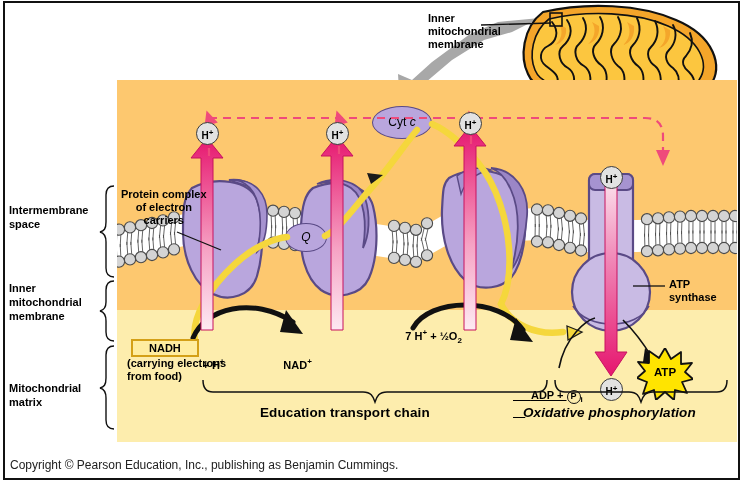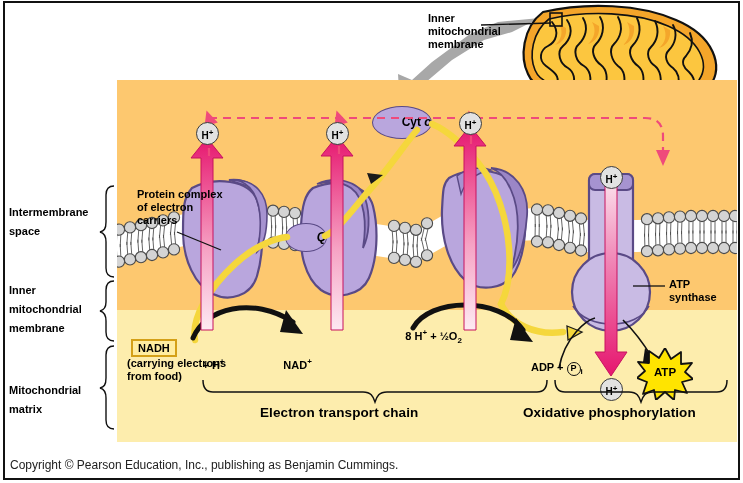--- a/index.html
+++ b/index.html
@@ -39,21 +39,21 @@
   }
   
   .lbl{
     position:absolute;
     font-size:11px;font-weight:bold;color:#000;
     line-height:13px;
     white-space:pre;
   }
   .side-label{
     position:absolute;font-size:11px;font-weight:bold;color:#000;
-    line-height:19px;white-space:pre;
+    line-height:14px;white-space:pre;
   }
   .bottom-label{
     position:absolute;font-size:13.5px;font-weight:bold;color:#000;
     white-space:pre;letter-spacing:0.1px;
   }
   #copyright{
     position:absolute;left:10px;top:458px;
     font-size:12px;color:#222;white-space:pre;
   }
   
@@ -63,27 +63,27 @@
     box-sizing:border-box;
     font-size:10px;font-weight:bold;color:#000;
     text-align:center;line-height:20px;
   }
   .hplus sup{font-size:8px;}
   
   .oval{
     position:absolute;border-radius:50%;
     background:#b9a6dd;border:1.8px solid #5a4a86;
     box-sizing:border-box;
-    text-align:right;color:#000;font-weight:bold;
+    text-align:center;color:#000;font-weight:normal;
   }
   
   #nadh-box{
     position:absolute;
     border:2px solid #d4a017;background:#ffeda0;
-    box-sizing:border-box;padding:1px 5px;
+    box-sizing:border-box;padding:1px 16px;
     font-size:11px;font-weight:bold;color:#000;
   }
   
   #atp-burst{
     position:absolute;
     width:56px;height:52px;
   }
   #atp-burst .txt{
     position:absolute;left:0;top:18px;width:56px;text-align:center;
     font-size:11.5px;font-weight:bold;color:#000;
@@ -444,21 +444,21 @@
     <div class="hplus" style="left:342px;top:32px;">
       <span>H</span><sup>+</sup>
     </div>
     <div class="hplus" style="left:483px;top:86px;">
       <span>H</span><sup>+</sup>
     </div>
     <div class="hplus" style="left:483px;top:298px;">
       <span>H</span><sup>+</sup>
     </div>
 
-    <div class="lbl" style="left:20px;top:108px;">Protein complex
+    <div class="lbl" style="left:4px;top:108px;text-align:center;">Protein complex
 of electron
 carriers</div>
     <svg class="ov" width="620" height="362">
       <line x1="60" y1="152" x2="104" y2="170" stroke="#111" stroke-width="1.3"></line>
     </svg>
 
     <div class="lbl" style="left:552px;top:198px;">ATP
 synthase</div>
     <svg class="ov" width="620" height="362">
       <line x1="516" y1="206" x2="548" y2="206" stroke="#111" stroke-width="1.3"></line>
@@ -471,44 +471,44 @@
       <span> + H</span><sup style="font-size:8px;">+</sup>
     </div>
     <div class="lbl" style="left:148px;top:262px;">
       <span>NAD</span><sup style="font-size:8px;">+</sup>
     </div>
 
     <div class="lbl" style="left:10px;top:277px;font-weight:bold;">(carrying electrons
 from food)</div>
 
     <div class="lbl" style="left:270px;top:233px;">
-      <span>8 H</span><sup style="font-size:8px;">+</sup><span> + ½O</span><sub style="font-size:8px;">2</sub>
-    </div>
-
-
-    <div class="lbl" style="left:396px;top:268px;">
+      <span>7 H</span><sup style="font-size:8px;">+</sup><span> + ½O</span><sub style="font-size:8px;">2</sub>
+    </div>
+
+
+    <div class="lbl" style="left:396px;top:296px;text-decoration:underline;">
       <span>ADP + </span><span style="display:inline-block;border:1.3px solid #111;border-radius:50%;width:12px;height:12px;line-height:11px;text-align:center;font-size:9px;"><span>P</span></span><sub style="font-size:8px;">i</sub>
     </div>
 
     <div id="atp-burst" style="left:520px;top:268px;">
       <svg width="56" height="52">
         <polygon points="28,0 34,11 44,4 44,16 55,15 48,24 56,31 45,34 50,45 38,42 37,52 28,44 19,52 17,42 6,46 10,34 0,30 8,23 1,14 12,15 12,3 22,10" fill="#ffe400" stroke="#111" stroke-width="1.8" stroke-linejoin="round"></polygon>
       </svg>
       <div class="txt">ATP</div>
     </div>
 
     <svg class="ov" width="620" height="362">
       <path d="M 86,300 C 86,309 90,312 96,312 L 246,312 C 254,312 256,316 258,322
                C 260,316 262,312 270,312 L 420,312 C 426,312 430,309 430,300" fill="none" stroke="#111" stroke-width="1.5"></path>
       <path d="M 438,300 C 438,309 442,312 448,312 L 512,312 C 520,312 522,316 524,322
                C 526,316 528,312 536,312 L 600,312 C 606,312 610,309 610,300" fill="none" stroke="#111" stroke-width="1.5"></path>
     </svg>
 
-    <div class="bottom-label" style="left:143px;top:325px;">Electron transport chain</div>
-    <div class="bottom-label" style="left:406px;top:325px;">Oxidative phosphorylation</div>
+    <div class="bottom-label" style="left:143px;top:325px;">Education transport chain</div>
+    <div class="bottom-label" style="left:406px;top:325px;font-style:italic;">Oxidative phosphorylation</div>
   </div>
 
   <svg class="ov" width="743" height="483">
 
     <path d="M 114,186 C 108,186 106,189 106,195 L 106,222 C 106,229 104,231 100,232
              C 104,233 106,236 106,242 L 106,268 C 106,274 108,277 114,277" fill="none" stroke="#111" stroke-width="1.4"></path>
 
     <path d="M 114,281 C 108,281 106,284 106,290 L 106,302 C 106,308 104,310 100,311
              C 104,312 106,315 106,321 L 106,332 C 106,338 108,341 114,341" fill="none" stroke="#111" stroke-width="1.4"></path>
 

